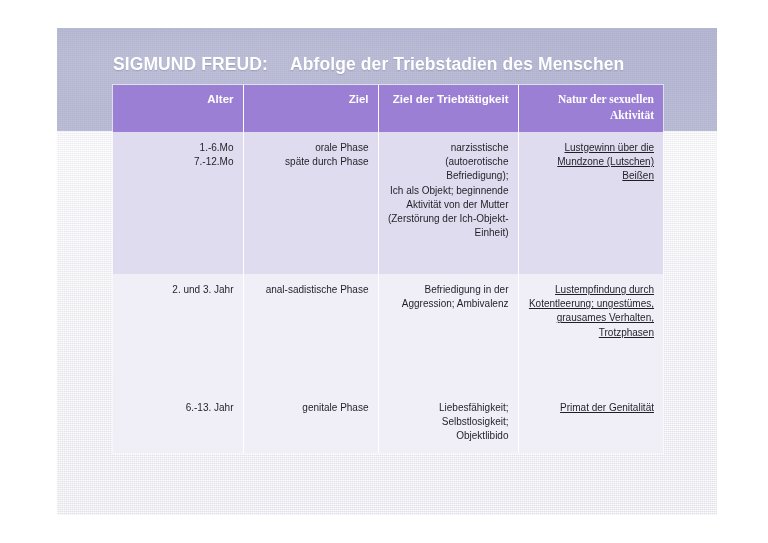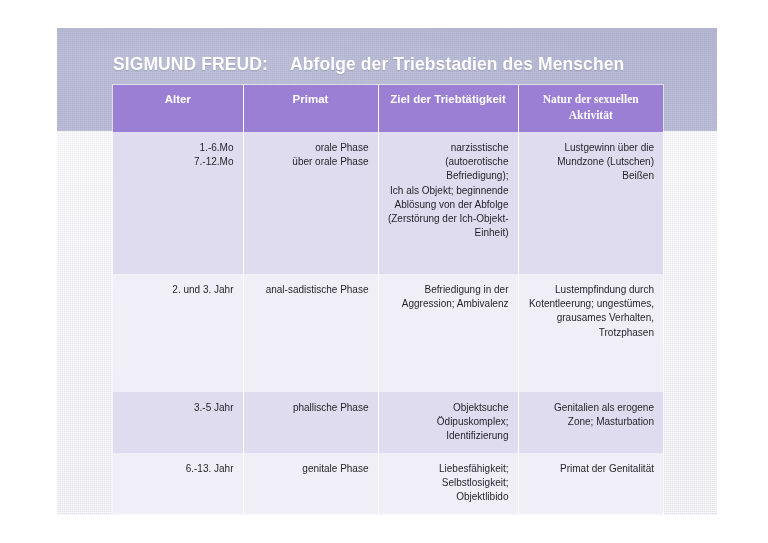--- a/index.html
+++ b/index.html
@@ -92,40 +92,40 @@
   #freud-table col.c1 { width: 130px; }
   #freud-table col.c2 { width: 135px; }
   #freud-table col.c3 { width: 140px; }
   #freud-table col.c4 { width: 145px; }
 
   #freud-table th {
     background: #9b7fd4;
     color: #ffffff;
     font-size: 11.5px;
     font-weight: bold;
-    text-align: center;
+    text-align: right;
     vertical-align: top;
     padding: 7px 9px 9px 9px;
     border-right: 1.5px solid #ffffff;
     line-height: 1.35;
     height: 30px;
   }
   #freud-table th:last-child { border-right: none; font-family: Liberation Serif, serif; }
 
   #freud-table td {
     font-size: 10px;
     color: #211f26;
     vertical-align: top;
     text-align: right;
     padding: 9px 9px 9px 9px;
     border-right: 1.5px solid #ffffff;
     line-height: 1.42;
     white-space: pre-line;
   }
-  #freud-table td:last-child { border-right: none; }
+  #freud-table td:last-child { border-right: none; text-decoration: underline; }
 
   #freud-table tr.band-a td { background: #dedcee; }
   #freud-table tr.band-b td { background: #f0eff7; }
 
   #freud-table tr.r1 td { height: 124px; }
   #freud-table tr.r2 td { height: 100px; margin-top: 8px; }
   #freud-table tr.r3 td { height: 36px; }
   #freud-table tr.r4 td { height: 40px; }
 
   
@@ -144,44 +144,38 @@
   <table id="freud-table">
     <colgroup>
       <col class="c1">
         <col class="c2">
         <col class="c3">
         <col class="c4">
     </colgroup>
     <thead>
       <tr>
         <th>Alter</th>
-        <th>Primat</th>
+        <th>Ziel</th>
         <th>Ziel der Triebtätigkeit</th>
         <th>Natur der sexuellen Aktivität</th>
       </tr>
     </thead>
     <tbody>
       <tr class="band-a r1">
         <td><span class="stacked">1.-6.Mo</span><span class="gap"></span><span class="stacked">7.-12.Mo</span></td>
-        <td><span class="stacked">orale Phase</span><span class="gap"></span><span class="stacked">über orale Phase</span></td>
+        <td><span class="stacked">orale Phase</span><span class="gap"></span><span class="stacked">späte durch Phase</span></td>
         <td>narzisstische (autoerotische Befriedigung);
-Ich als Objekt; beginnende Ablösung von der Abfolge (Zerstörung der Ich-Objekt-Einheit)</td>
+Ich als Objekt; beginnende Aktivität von der Mutter (Zerstörung der Ich-Objekt-Einheit)</td>
         <td>Lustgewinn über die Mundzone (Lutschen) Beißen</td>
       </tr>
       <tr class="band-b r2">
         <td>2. und 3. Jahr</td>
         <td>anal-sadistische Phase</td>
         <td>Befriedigung in der Aggression; Ambivalenz</td>
         <td>Lustempfindung durch Kotentleerung; ungestümes, grausames Verhalten, Trotzphasen</td>
-      </tr>
-      <tr class="band-a r3">
-        <td>3.-5 Jahr</td>
-        <td>phallische Phase</td>
-        <td>Objektsuche Ödipuskomplex; Identifizierung</td>
-        <td>Genitalien als erogene Zone; Masturbation</td>
       </tr>
       <tr class="band-b r4">
         <td>6.-13. Jahr</td>
         <td>genitale Phase</td>
         <td>Liebesfähigkeit; Selbstlosigkeit; Objektlibido</td>
         <td>Primat der Genitalität</td>
       </tr>
     </tbody>
   </table>
 

